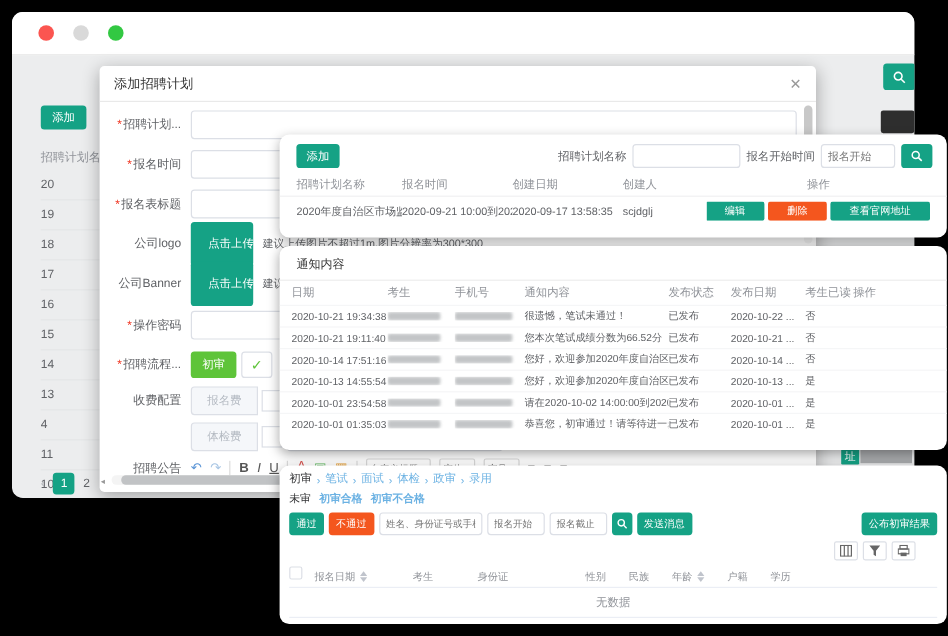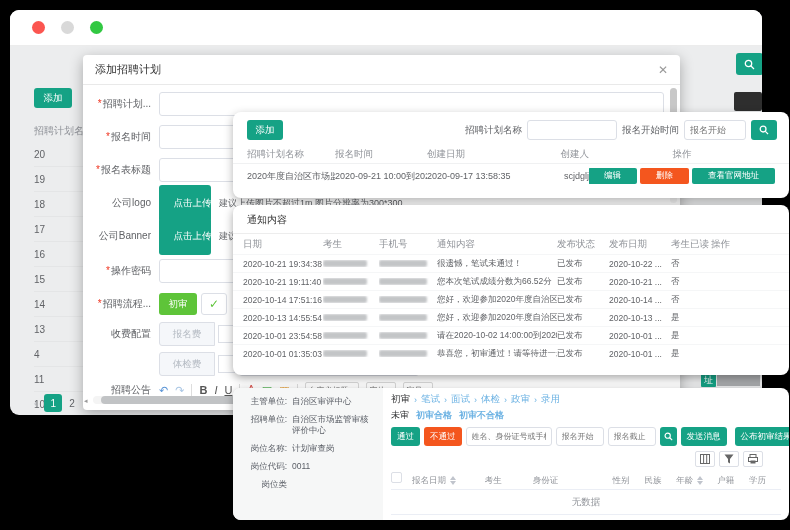--- a/index.html
+++ b/index.html
@@ -62,21 +62,21 @@
   #list-top { display:flex; align-items:center; justify-content:space-between; padding:8px 12px 6px 14px; }
   #list-add { width:36px; height:20px; }
   #list-filters { display:flex; align-items:center; gap:5px; }
   .filter-label { font-size:9.5px; color:#606266; white-space:nowrap; }
   .small-input { height:20px; border:1px solid #dcdfe6; border-radius:3px; font-size:9px; padding:0 5px; color:#333; outline:none; }
   .search-btn { width:26px; height:20px; border-radius:3px; }
   .lw-header { display:flex; padding:0 14px; height:17px; align-items:center; }
   .lw-header > div { font-size:9.5px; color:#909399; }
   .lw-row { display:flex; padding:0 14px; height:25px; align-items:center; border-top:1px solid #f0f1f2; }
   .lw-row > div { font-size:9px; color:#606266; white-space:nowrap; overflow:hidden; }
-  .c-name { width:88px; } .c-time { width:92px; } .c-created { width:92px; } .c-creator { width:70px;text-align:right; }
+  .c-name { width:88px; } .c-time { width:92px; } .c-created { width:92px; } .c-creator { width:70px; }
   .c-ops { flex:1; display:flex; justify-content:center; }
   .c-ops-btns { flex:1; display:flex; justify-content:flex-end; gap:3px; }
   .mini-btn { height:16px; padding:0 16px; border-radius:2px; font-size:8.5px; }
 
   
   #notice-panel { left:233px; top:205px; width:556px; height:170px; background:#fff; border-radius:8px; box-shadow:0 3px 10px rgba(0,0,0,.35); z-index:4; overflow:hidden; }
   #notice-title { padding:8px 0 6px 14px; font-size:10px; color:#333; border-bottom:1px solid #ededed; }
   .nt-header { display:flex; padding:0 10px; height:20px; align-items:center; }
   .nt-header > div { font-size:9.5px; color:#909399; }
   .nt-row { display:flex; padding:0 10px; height:18px; align-items:center; border-top:1px solid #f5f6f7; }
@@ -418,42 +418,20 @@
       </div>
     <div class="n-content">恭喜您，初审通过！请等待进一步通知</div>
     <div class="n-status">已发布</div>
     <div class="n-pub">2020-10-01 ...</div>
     <div class="n-read">是</div>
     <div class="n-ops"></div>
   </div>
 </div>
 
 <div id="review-panel" class="abs">
-  <div id="review-info">
-    <div class="info-row">
-      <div class="info-label">主管单位:</div>
-      <div class="info-value">自治区审评中心</div>
-    </div>
-    <div class="info-row">
-      <div class="info-label">招聘单位:</div>
-      <div class="info-value">自治区市场监管审核评价中心</div>
-    </div>
-    <div class="info-row">
-      <div class="info-label">岗位名称:</div>
-      <div class="info-value">计划审查岗</div>
-    </div>
-    <div class="info-row">
-      <div class="info-label">岗位代码:</div>
-      <div class="info-value">0011</div>
-    </div>
-    <div class="info-row">
-      <div class="info-label">岗位类</div>
-      <div class="info-value"></div>
-    </div>
-  </div>
 
   <div id="review-main">
     <div id="crumbs">
       <span class="crumb crumb-active">初审</span>
       <span class="crumb-sep">›</span>
       <span class="crumb">笔试</span>
       <span class="crumb-sep">›</span>
       <span class="crumb">面试</span>
       <span class="crumb-sep">›</span>
       <span class="crumb">体检</span>

